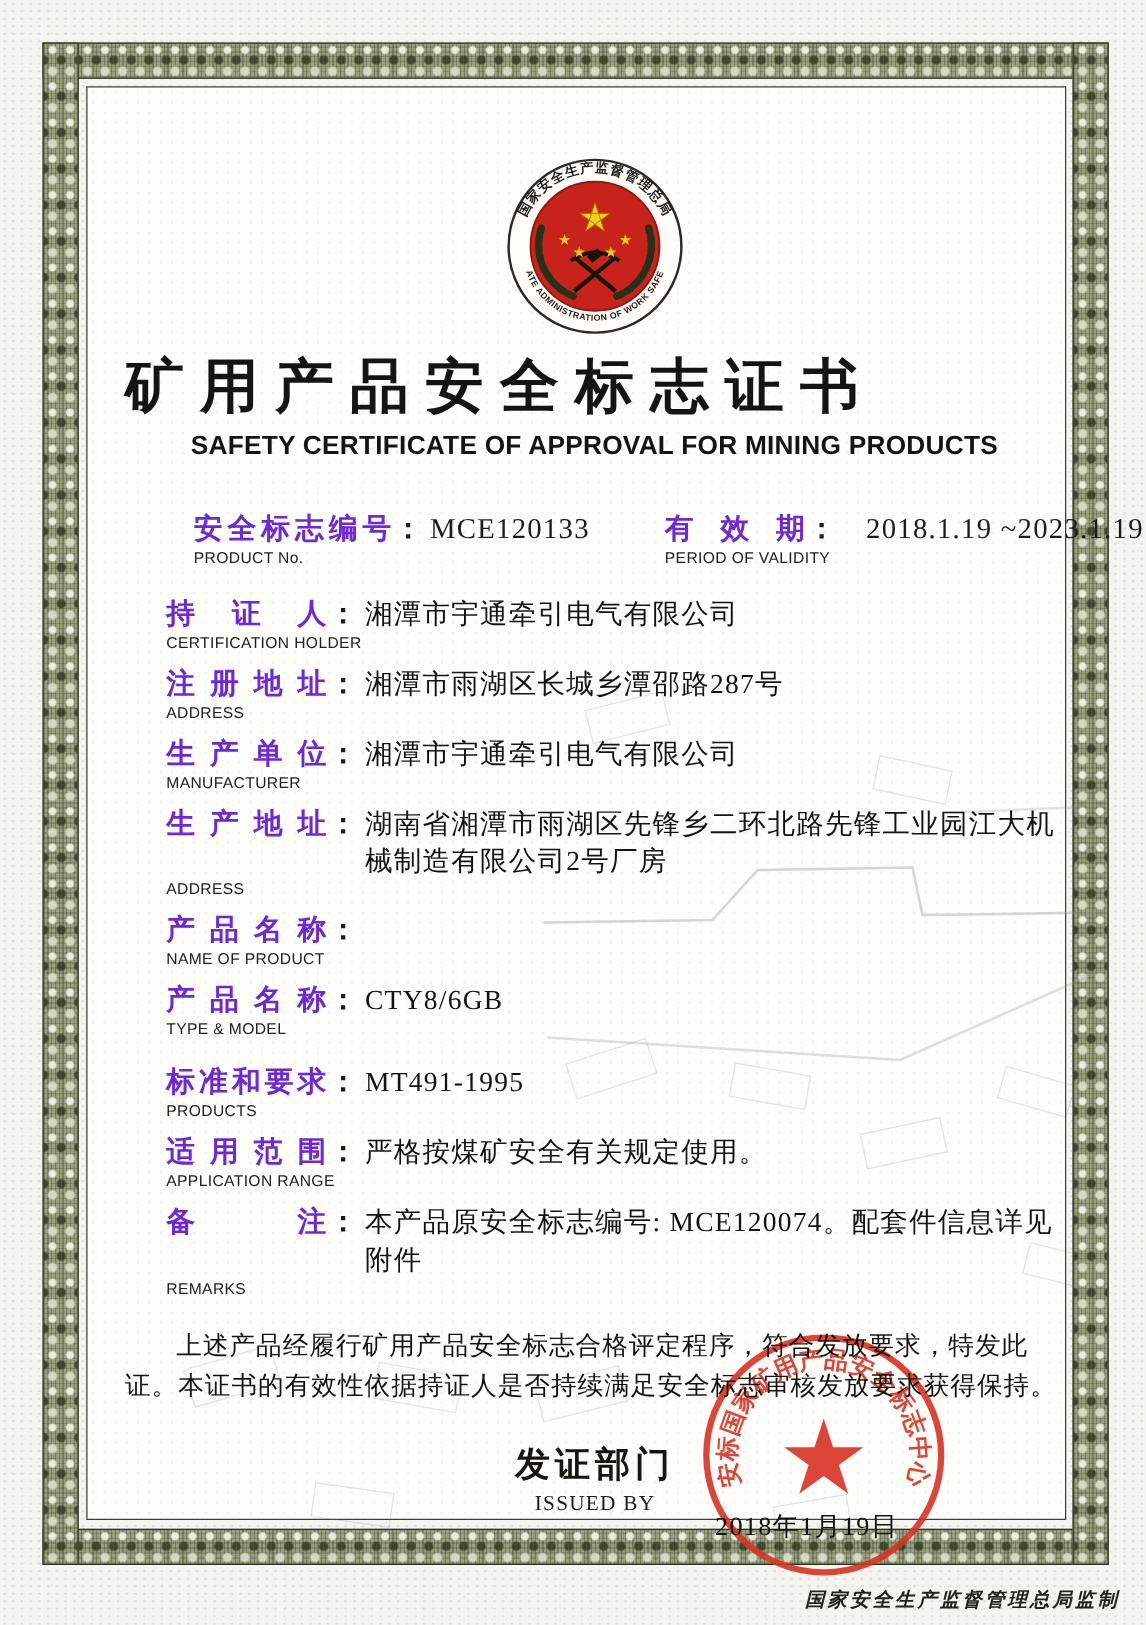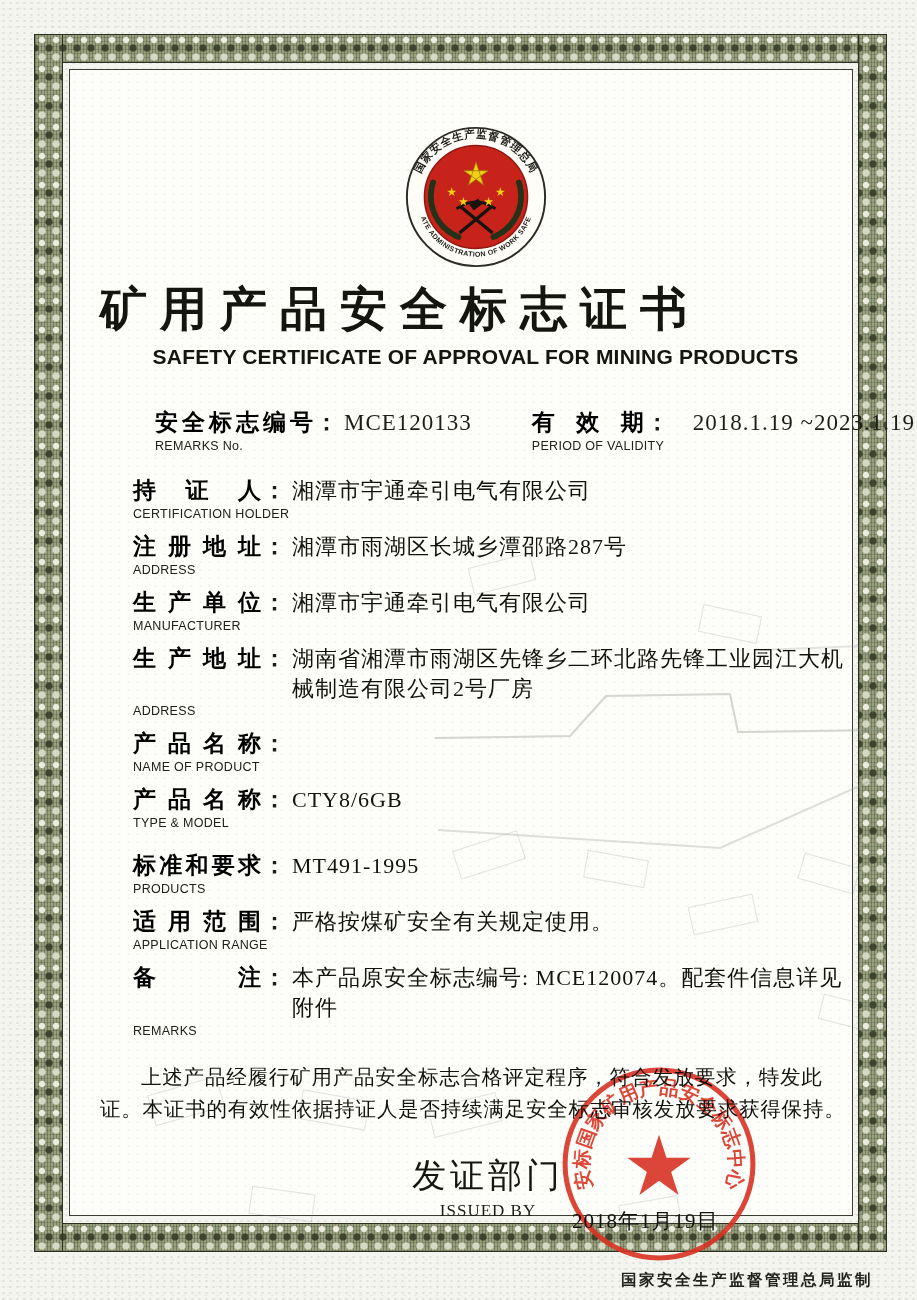--- a/index.html
+++ b/index.html
@@ -54,21 +54,21 @@
   .title-en{
     margin-top:4px; text-align:center; font-family:Liberation Sans, sans-serif;
     font-size:21px; font-weight:bold; letter-spacing:0.2px; color:#151510; white-space:nowrap;
   }
 
   
   .header-row{display:flex; margin-top:38px; padding-left:55px;}
   .hgroup{display:flex; flex-direction:column;}
   .hgroup.validity{margin-left:60px;}
   .zh-label{
-    display:inline-block; font-size:23px; font-weight:600; color:#000000;
+    display:inline-block; font-size:23px; font-weight:600; color:#6d28d9;
     text-align:justify; text-align-last:justify;
   }
   .w-6{width:158px;}
   .w-3{width:112px;}
   .w-f{width:128px;}
   .colon{font-size:23px; font-weight:600; margin:0 6px 0 2px;}
   .hvalue{font-family:"Liberation Serif", serif; font-size:23px; letter-spacing:1px; font-weight:500;}
   .hmain{display:flex; align-items:baseline;}
   .en-label{font-size:12.5px; letter-spacing:.3px; color:#20201a; margin-top:1px;}
   .validity .hvalue{margin-left:18px; white-space:nowrap;}
@@ -84,31 +84,31 @@
   .mt-lg{margin-top:20px;}
 
   .statement{
     margin-top:24px; padding-left:0; font-family:"Liberation Serif", serif;
     font-size:20.5px; line-height:1.55; letter-spacing:.8px; text-indent:2em; color:#13130e;
   }
 
   
   .issue-area{position:relative; height:215px; margin-top:10px;}
   .issued-by{position:absolute; left:312px; top:18px; text-align:center;}
-  .issued-by .zh{font-size:34px; font-weight:400; letter-spacing:4px; color:#16160f;}
+  .issued-by .zh{font-size:28px; font-weight:700; letter-spacing:4px; color:#16160f;}
   .issued-by .en{font-family:"Liberation Serif", serif; font-size:17px; letter-spacing:1px; margin-top:2px;}
   .issue-date{
     position:absolute; left:472px; top:72px; font-family:"Liberation Serif", serif;
     font-size:21px; letter-spacing:1px; color:#13130e; z-index:1;
   }
   .stamp{position:absolute; left:458px; top:-72px; opacity:.9; mix-blend-mode:multiply; pointer-events:none; z-index:2;}
 
   .footer-note{
-    position:absolute; bottom:9px; right:44px; z-index:4;
-    font-size:15.5px; font-weight:bold; letter-spacing:2.5px; color:#23231c;
+    position:absolute; bottom:9px; right:21px; z-index:4;
+    font-size:15.5px; font-weight:bold; letter-spacing:2.5px; color:#23231c;font-style:italic;
   }
 
   
   .wm{position:absolute; border:1.5px solid rgba(125,135,148,.22); pointer-events:none; z-index:1;}
   .wm-letter{position:absolute; pointer-events:none; z-index:1;}
 </style>
 </head>
 <body>
 
 <div class="page">
@@ -182,21 +182,21 @@
     <div class="title-zh">矿用产品安全标志证书</div>
     <div class="title-en">SAFETY CERTIFICATE OF APPROVAL FOR MINING PRODUCTS</div>
 
     <div class="header-row">
       <div class="hgroup">
         <div class="hmain">
           <span class="zh-label w-6">安全标志编号</span>
             <span class="colon">：</span>
           <span class="hvalue">MCE120133</span>
         </div>
-        <div class="en-label">REMARKS No.</div>
+        <div class="en-label">PRODUCT No.</div>
       </div>
       <div class="hgroup validity">
         <div class="hmain">
           <span class="zh-label w-3">有效期</span>
             <span class="colon">：</span>
           <span class="hvalue">2018.1.19 ~2023.1.19</span>
         </div>
         <div class="en-label">PERIOD OF VALIDITY</div>
       </div>
     </div>

